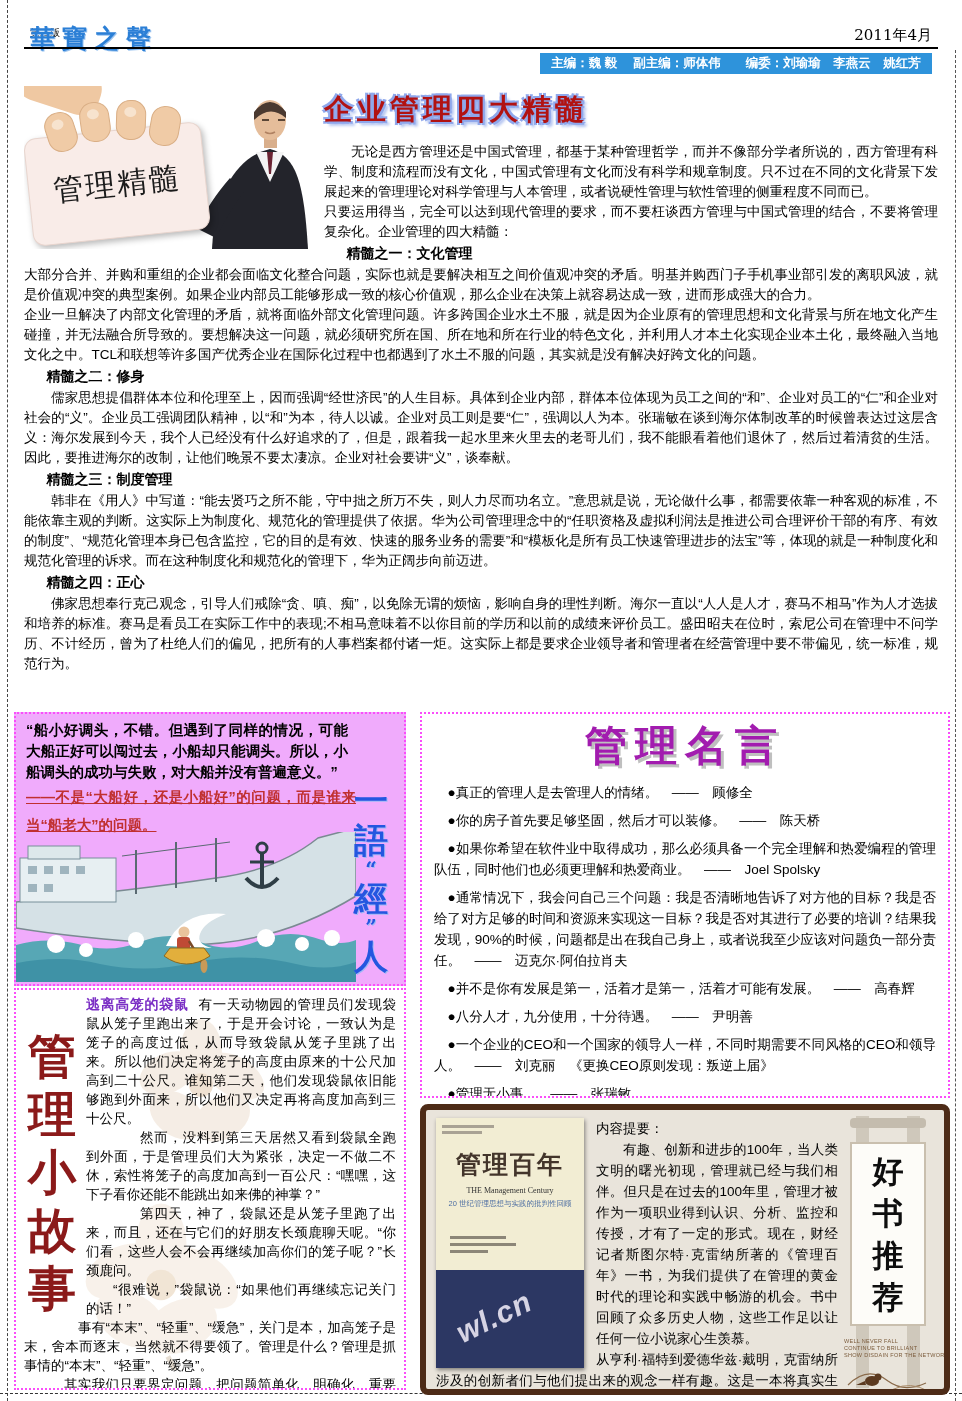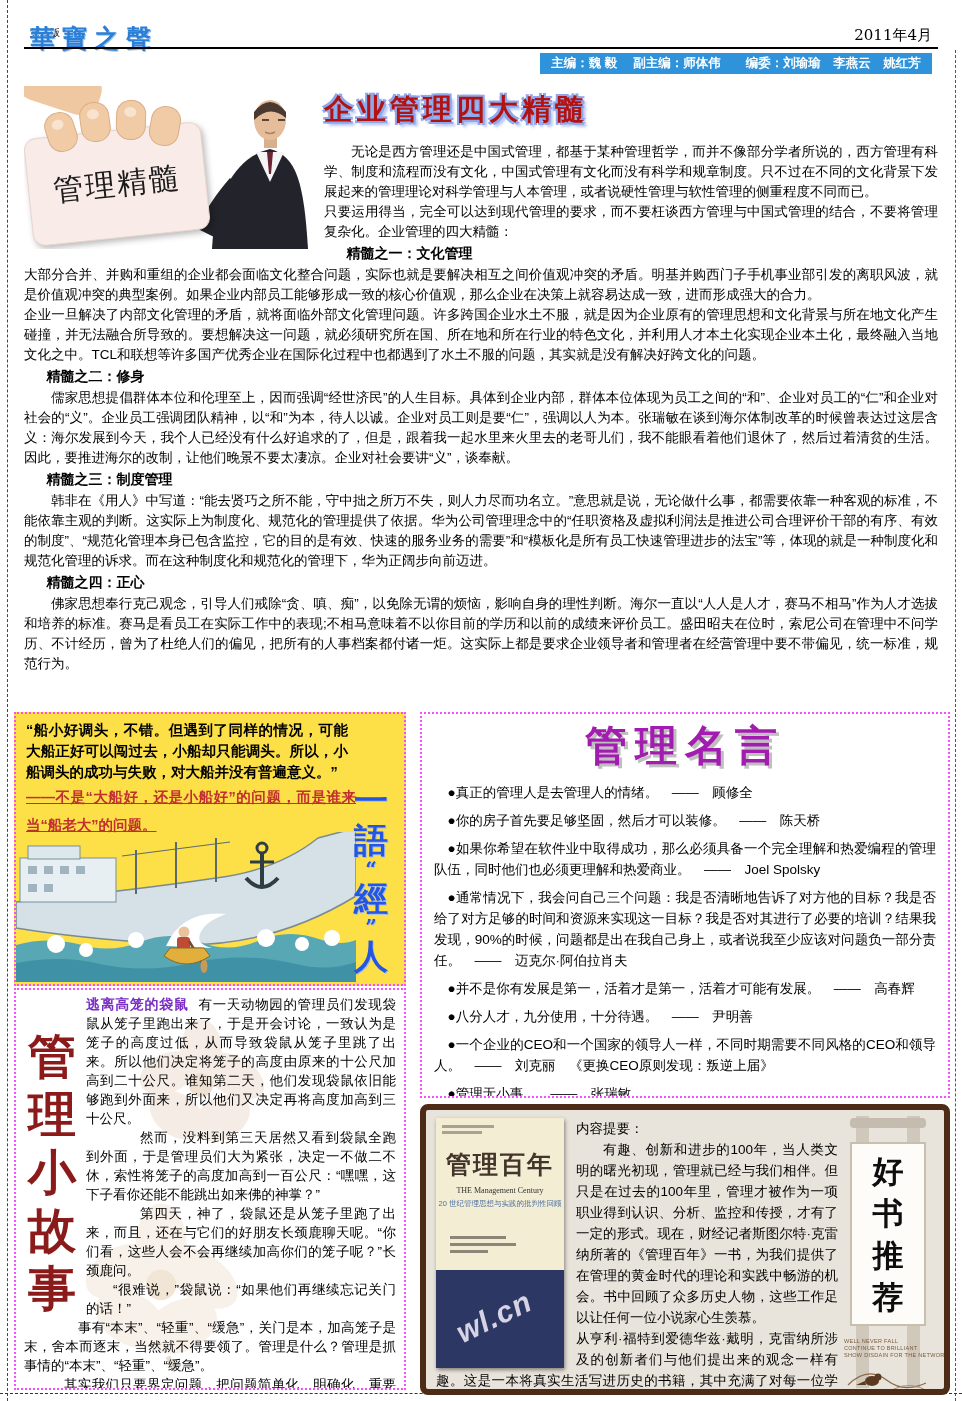--- a/index.html
+++ b/index.html
@@ -38,21 +38,21 @@
   .nail{position:absolute;width:12px;height:10px;background:#F7E3CE;border-radius:50%;left:7px;top:6px;}
 
   .article-title{font-size:29px;font-weight:bold;color:#B11212;letter-spacing:4px;margin:6px 0 12px;
      text-shadow:2px 2px 0 #8FA8EC,-2px 2px 0 #8FA8EC,2px -2px 0 #8FA8EC,-2px -2px 0 #8FA8EC,4px 4px 3px #A9BCEF;}
   p.body{font-size:13.5px;line-height:20px;text-align:justify;margin:0;}
   p.ind{text-indent:2em;}
   h3.sec{font-size:14px;font-weight:bold;margin:3px 0 2px;text-indent:1.6em;}
 
   
   .quote-box{position:absolute;top:712px;left:14px;width:392px;height:274px;border:2px dotted #FA4DFA;
-             box-sizing:border-box;background:#fde047;overflow:hidden;}
+             box-sizing:border-box;background:#f0abfc;overflow:hidden;}
   .quote-text{font-size:14.5px;font-weight:bold;line-height:21px;margin:6px 6px 0 10px;width:322px;text-align:justify;}
   .quote-comment{color:#C03030;font-weight:bold;font-size:14.5px;line-height:28px;margin:0 6px 0 10px;width:330px;text-align:justify;text-decoration:underline;}
   .ship{position:absolute;left:0;bottom:2px;}
   .vlabel{position:absolute;right:10px;top:66px;width:46px;text-align:center;color:#2456E0;font-weight:bold;
           font-family:"DejaVu Serif",serif;}
   .vlabel span{display:block;font-size:34px;line-height:40px;text-shadow:1px 1px 0 #9FB8F5;}
   .vlabel span.q{font-size:20px;line-height:18px;}
 
   
   .quotes-box{position:absolute;top:712px;left:420px;width:530px;height:386px;border:2px dotted #FA4DFA;
@@ -70,21 +70,21 @@
                      font-family:"DejaVu Serif",serif;}
   .story-box p{font-size:13.5px;line-height:19px;text-align:justify;margin:0;position:relative;}
   .story-title{color:#7B2FC5;font-weight:bold;font-size:14px;margin-right:10px;}
   .ind4{text-indent:4em;}
   .ind2{text-indent:2em;padding-left:13px;}
 
   
   .book-box{position:absolute;top:1104px;left:420px;width:530px;height:291px;border:6px solid #4D2B17;border-radius:8px;
             background:#E9E4DB;box-sizing:border-box;padding:8px 10px;overflow:hidden;}
   .book-main{margin-right:96px;}
-  .book-cover{float:left;width:128px;height:250px;margin:0 12px 2px 0;box-shadow:1px 2px 4px rgba(0,0,0,.45);}
+  .book-cover{float:left;width:148px;height:250px;margin:0 12px 2px 0;box-shadow:1px 2px 4px rgba(0,0,0,.45);}
   .cover-top{height:152px;background:#F2EDD3;position:relative;overflow:hidden;}
   .microbar{position:absolute;background:#A9A294;height:3px;}
   .mb1{left:6px;top:7px;width:52px;}
   .mb2{left:6px;top:13px;width:40px;}
   .cover-title{text-align:center;margin-top:30px;font-size:25px;letter-spacing:2px;color:#43352B;font-weight:bold;
                font-family:"DejaVu Serif",serif;}
   .cover-sub{text-align:center;font-family:Liberation Serif, serif;font-size:8px;color:#333;margin-top:5px;}
   .cover-tag{text-align:center;font-size:7.5px;color:#4E6FA3;margin-top:4px;}
   .author-bars{position:absolute;left:14px;top:118px;}
   .author-bars div{background:#8C8678;height:3px;margin-bottom:4px;}

